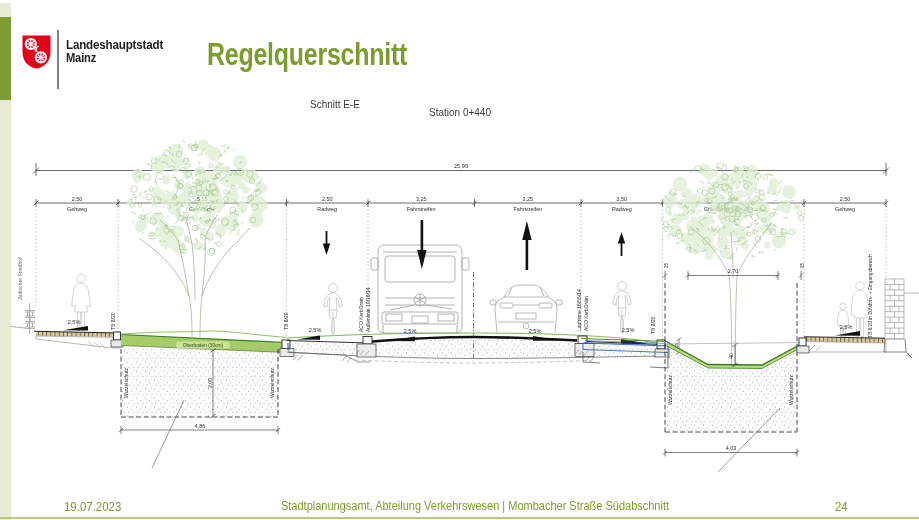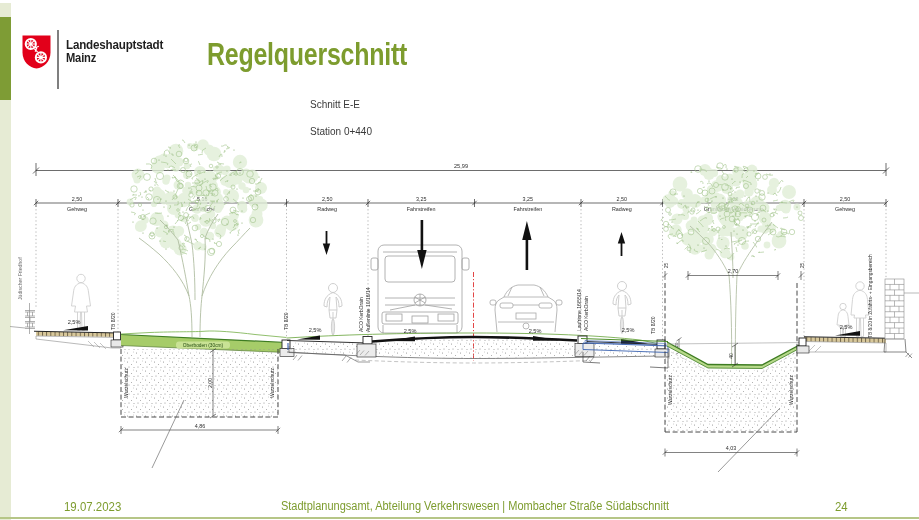--- a/index.html
+++ b/index.html
@@ -30,21 +30,21 @@
 <div class="abs" style="left:57px;top:30px;width:1.5px;height:59px;background:#7f7f7f;"></div>
 
 <div class="abs" style="left:66px;top:38px;width:200px;font-size:12.5px;font-weight:bold;color:#1f1f1f;transform:scaleX(0.93);transform-origin:0 0;letter-spacing:-0.2px;">Landeshauptstadt</div>
 
 <div class="abs" style="left:66px;top:51px;width:200px;font-size:12px;font-weight:bold;color:#1f1f1f;transform:scaleX(0.93);transform-origin:0 0;letter-spacing:-0.2px;">Mainz</div>
 
 <div class="abs" style="left:207px;top:36px;font-size:32px;font-weight:bold;color:#7d9c2e;transform:scaleX(0.78);transform-origin:0 0;letter-spacing:-0.3px;">Regelquerschnitt</div>
 
 <div class="abs" style="left:310px;top:99px;width:300px;text-align:left;font-size:10px;color:#3a3a3a;">Schnitt E-E</div>
 
-<div class="abs" style="left:310px;top:126px;width:300px;font-size:10px;color:#3a3a3a;">Station 0+440</div>
+<div class="abs" style="left:310px;top:107px;width:300px;text-align:center;font-size:10px;color:#3a3a3a;">Station 0+440</div>
 
 <svg id="drawing" class="abs" style="left:0;top:0;" width="919" height="520" viewBox="0 0 919 520">
   <defs>
 
     <pattern id="stip" width="9" height="9" patternUnits="userSpaceOnUse">
       <circle cx="1.5" cy="2" r="0.55" fill="#8a8a8a"></circle>
       <circle cx="5.5" cy="4.5" r="0.5" fill="#9a9a9a"></circle>
       <circle cx="3" cy="7" r="0.55" fill="#8a8a8a"></circle>
       <circle cx="7.5" cy="1" r="0.45" fill="#a0a0a0"></circle>
       <circle cx="8" cy="7.5" r="0.5" fill="#909090"></circle>

